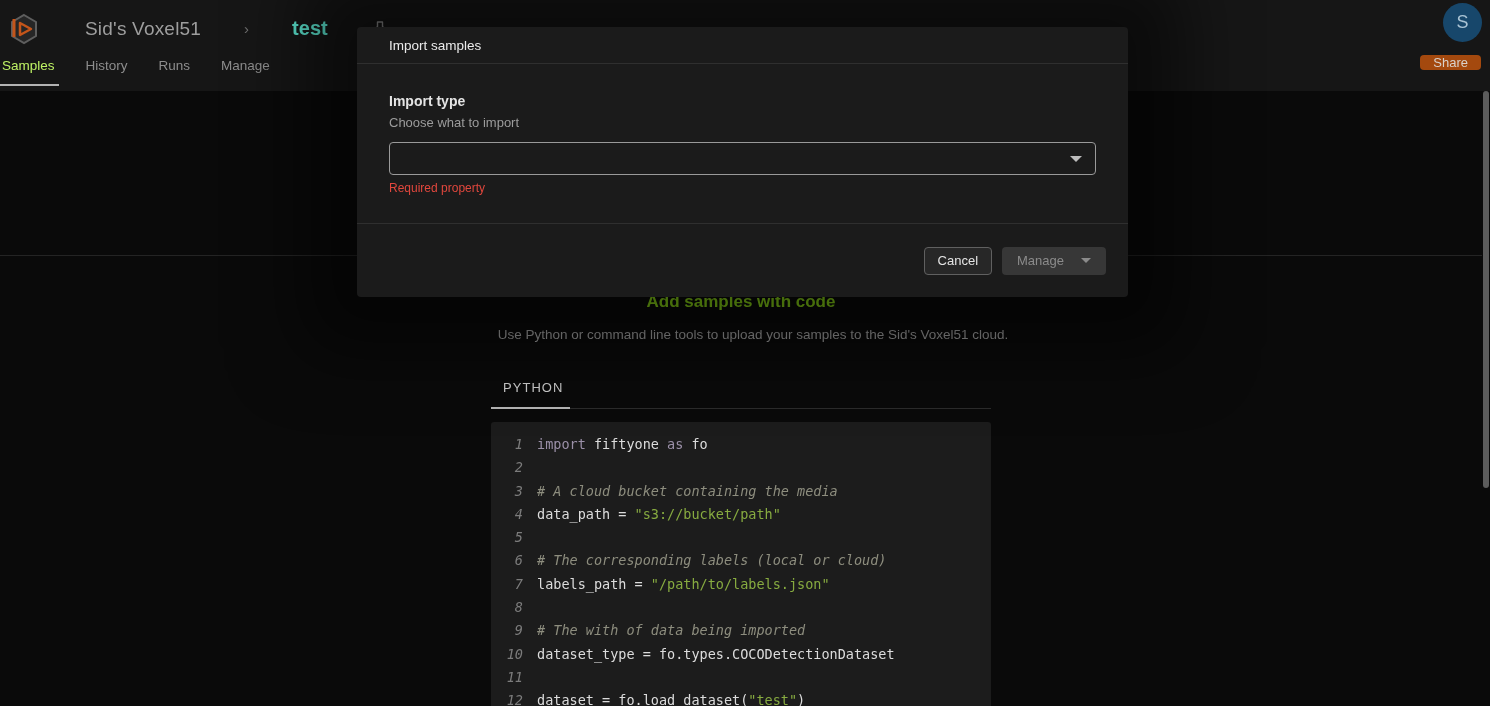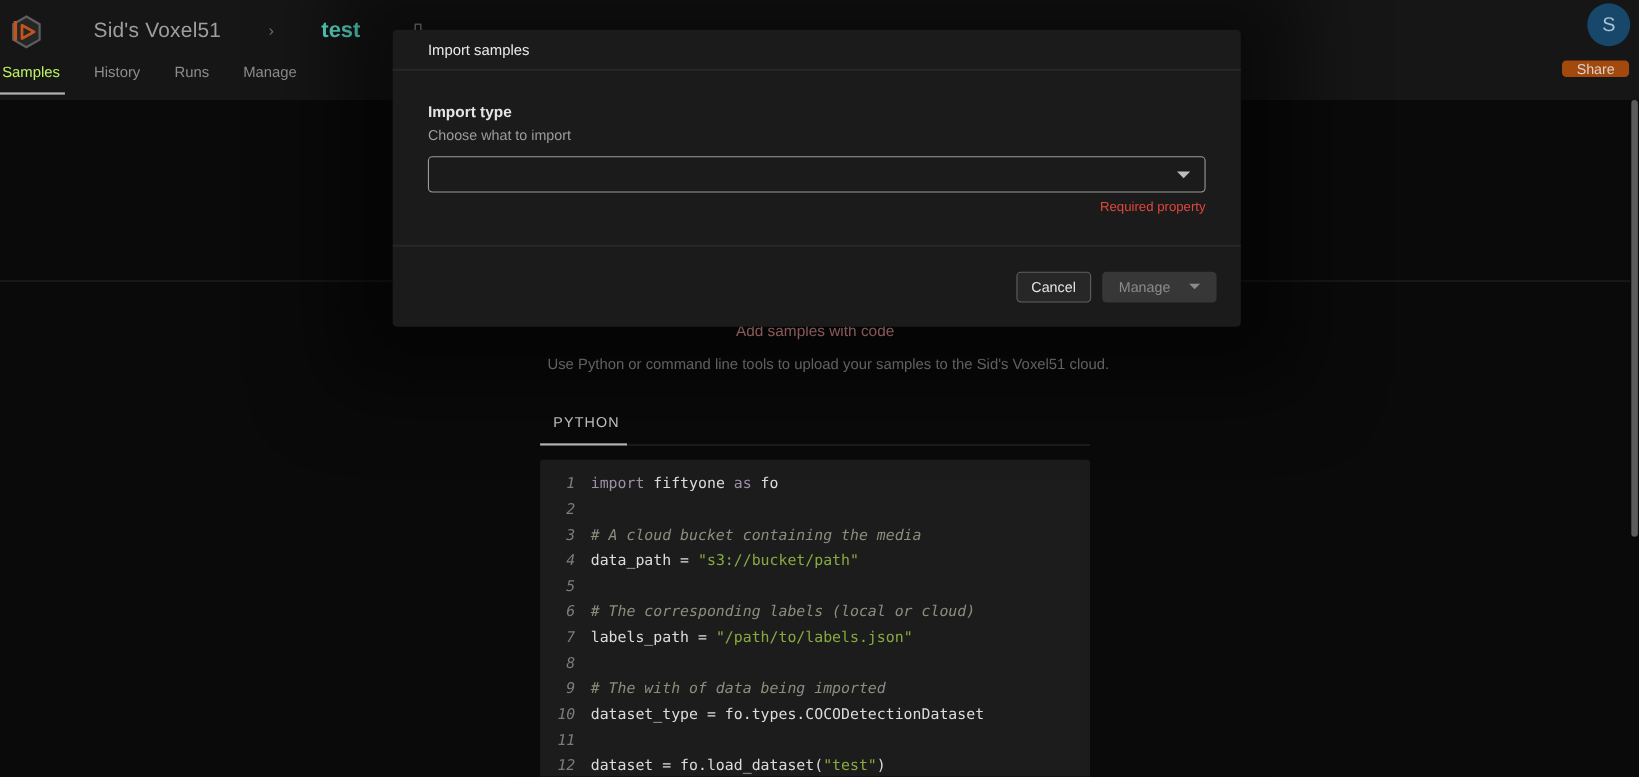--- a/index.html
+++ b/index.html
@@ -30,21 +30,21 @@
                background:var(--accent_orange,#a4490e); color:#d9d2cc; border:none; border-radius:4px;
                font-size:13px; font-family:inherit; cursor:pointer; }
 
   
   .scroll-thumb { position:absolute; top:91px; right:1px; width:6px; height:397px;
                   background:#5c5c5c; border-radius:3px; }
 
   
   .main { position:absolute; top:255px; left:0; right:8px; bottom:0; border-top:1px solid #242424;
           text-align:center; padding-top:36px; }
-  .main-heading { font-size:14px; font-weight:400; color:#fca5a5; }
+  .main-heading { font-size:17px; font-weight:700; color:#84cc16; }
   .main-sub { margin-top:15px; font-size:13.5px; color:#989898;margin-left:24px; }
   .code-col { width:500px; margin:30px auto 0; text-align:left; }
   .tabbar { position:relative; border-bottom:1px solid #2c2c2c; }
   .code-tab { display:inline-block; margin-left:12px; padding:8px 0 13px; font-size:13px;
               letter-spacing:.08em; color:#cfcfcf; cursor:pointer; }
   .tabbar .ind { position:absolute; left:0; bottom:-1px; width:79px; height:2px; background:#b5b5b5; }
   .code-block { margin-top:13px; background:#1c1c1c; border-radius:3px; padding:11px 0 12px;
                 font-family:"DejaVu Sans Mono", monospace; font-size:13.5px; }
   .code-line { display:flex; line-height:23.3px; white-space:pre; }
   .ln { width:32px; text-align:right; margin-right:14px; color:#7c7c7c; font-style:italic; flex:0 0 auto; }
@@ -61,21 +61,21 @@
                   border-bottom:1px solid #2f2f2f; }
   .modal-title { font-size:13.5px; color:#eaeaea; font-weight:500; }
   .modal-body { padding:29px 32px 0; }
   .field-label { font-size:14px; font-weight:600; color:#e4e4e4; }
   .field-desc { margin-top:6px; font-size:13px; color:#9c9c9c; }
   .select { position:relative; margin-top:12px; height:33px; border:1px solid #9a9a9a; border-radius:4px;
             background:transparent; cursor:pointer; }
   .select .caret { position:absolute; right:13px; top:13px; width:0; height:0;
                    border-left:6px solid transparent; border-right:6px solid transparent;
                    border-top:6px solid #bdbdbd; }
-  .field-error { margin-top:6px; font-size:12px; color:var(--error_red,#e1473d);text-align:right; }
+  .field-error { margin-top:6px; font-size:12px; color:var(--error_red,#e1473d); }
   .modal-footer { margin-top:28px; height:74px; border-top:1px solid #2f2f2f;
                   display:flex; align-items:center; justify-content:flex-end; gap:10px; padding-right:22px; }
   .btn-cancel { height:28px; padding:0 13px; background:#272727; border:1px solid #606060; border-radius:4px;
                 color:#e4e4e4; font-size:13px; font-family:inherit; cursor:pointer; }
   .btn-execute { height:28px; padding:0 15px; background:#373737; border:none; border-radius:4px;
                  color:#8b8b8b; font-size:13px; font-family:inherit; display:flex; align-items:center; gap:17px; }
   .btn-execute .caret { width:0; height:0; border-left:5px solid transparent; border-right:5px solid transparent;
                         border-top:5px solid #8b8b8b; }
 </style>
 </head>

